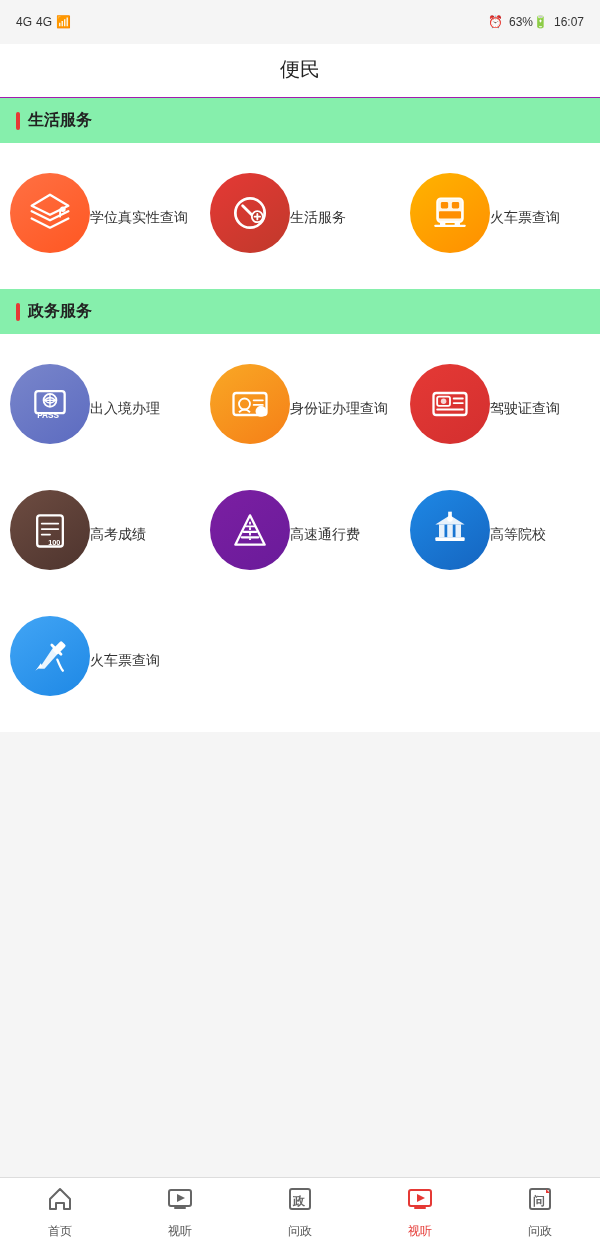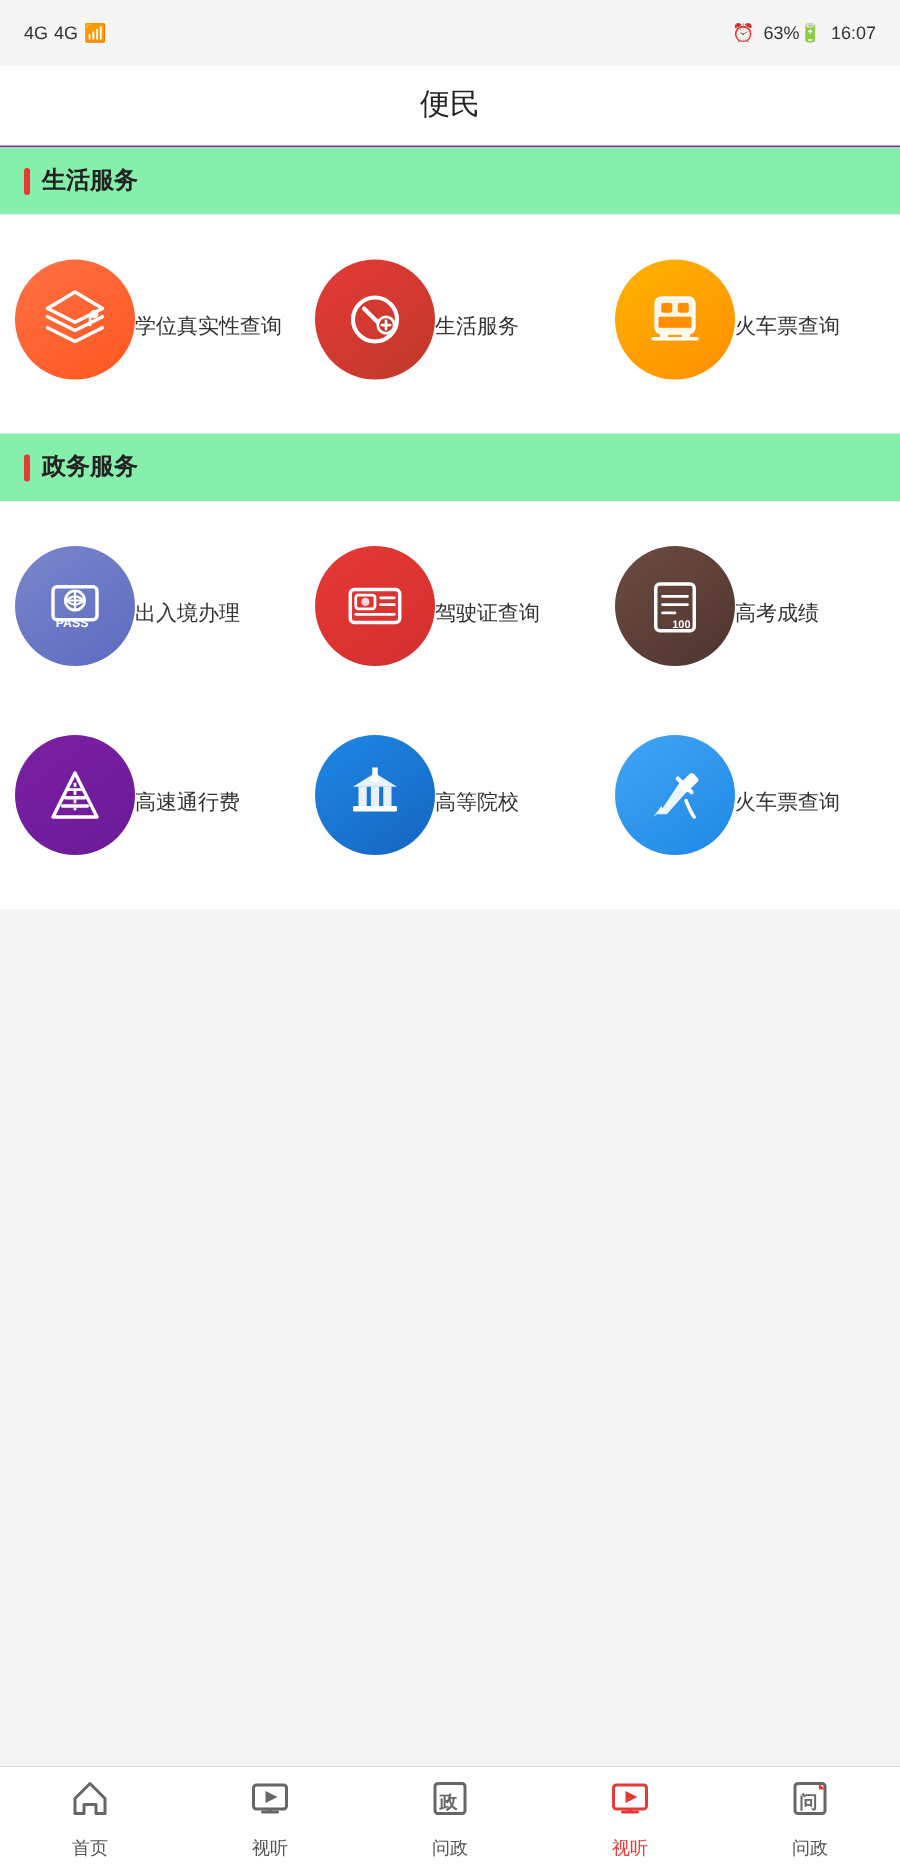--- a/index.html
+++ b/index.html
@@ -227,20 +227,35 @@
         <path d="M18 20 Q24 14 30 20" stroke="white" stroke-width="1.5" fill="none"></path>
         <path d="M18 20 Q24 26 30 20" stroke="white" stroke-width="1.5" fill="none"></path>
         <line x1="17" y1="20" x2="31" y2="20" stroke="white" stroke-width="1.5"></line>
         <line x1="24" y1="13" x2="24" y2="27" stroke="white" stroke-width="1.5"></line>
         <text x="10" y="39" fill="white" font-size="9" font-weight="bold">PASS</text>
       </svg>
     </div>
     <span class="icon-label">出入境办理</span>
   </div>
 
+  <div class="grid-item">
+    <div class="icon-circle ic-yellow">
+      <svg class="svg-icon" viewBox="0 0 48 48">
+        <rect x="6" y="12" width="36" height="24" rx="3" stroke="white" stroke-width="2.5" fill="none"></rect>
+        <circle cx="18" cy="24" r="6" stroke="white" stroke-width="2" fill="none"></circle>
+        <path d="M12 33 Q18 27 24 33" stroke="white" stroke-width="2" fill="none"></path>
+        <line x1="28" y1="20" x2="38" y2="20" stroke="white" stroke-width="2" stroke-linecap="round"></line>
+        <line x1="28" y1="25" x2="38" y2="25" stroke="white" stroke-width="2" stroke-linecap="round"></line>
+        <circle cx="36" cy="32" r="5" fill="#f57f17"></circle>
+        <circle cx="36" cy="32" r="5" stroke="white" stroke-width="2"></circle>
+        <path d="M33.5 32 L35.5 34 L39 30" stroke="white" stroke-width="1.8" fill="none" stroke-linecap="round" stroke-linejoin="round"></path>
+      </svg>
+    </div>
+    <span class="icon-label">身份证办理查询</span>
+  </div>
 
   <div class="grid-item">
     <div class="icon-circle ic-pink-red">
       <svg class="svg-icon" viewBox="0 0 48 48">
         <rect x="6" y="12" width="36" height="24" rx="3" stroke="white" stroke-width="2.5" fill="none"></rect>
         <rect x="10" y="16" width="14" height="10" rx="2" stroke="white" stroke-width="2" fill="none"></rect>
         <circle cx="17" cy="21" r="3" fill="white" fill-opacity="0.8"></circle>
         <line x1="28" y1="18" x2="38" y2="18" stroke="white" stroke-width="2" stroke-linecap="round"></line>
         <line x1="28" y1="23" x2="38" y2="23" stroke="white" stroke-width="2" stroke-linecap="round"></line>
         <line x1="10" y1="30" x2="38" y2="30" stroke="white" stroke-width="2" stroke-linecap="round"></line>

